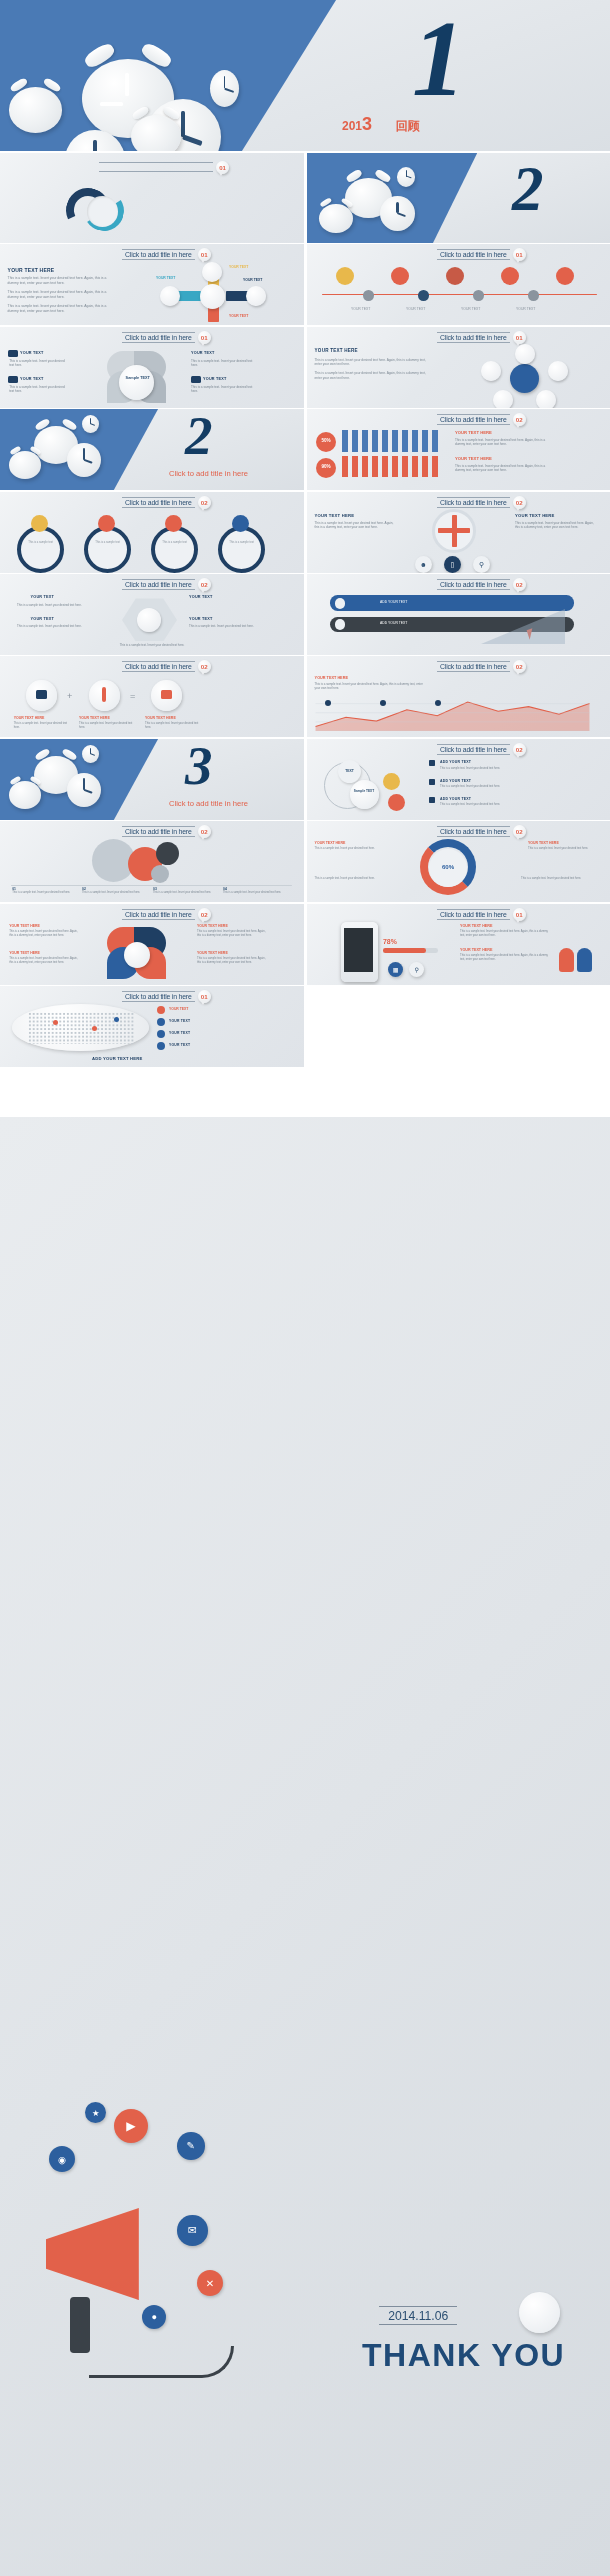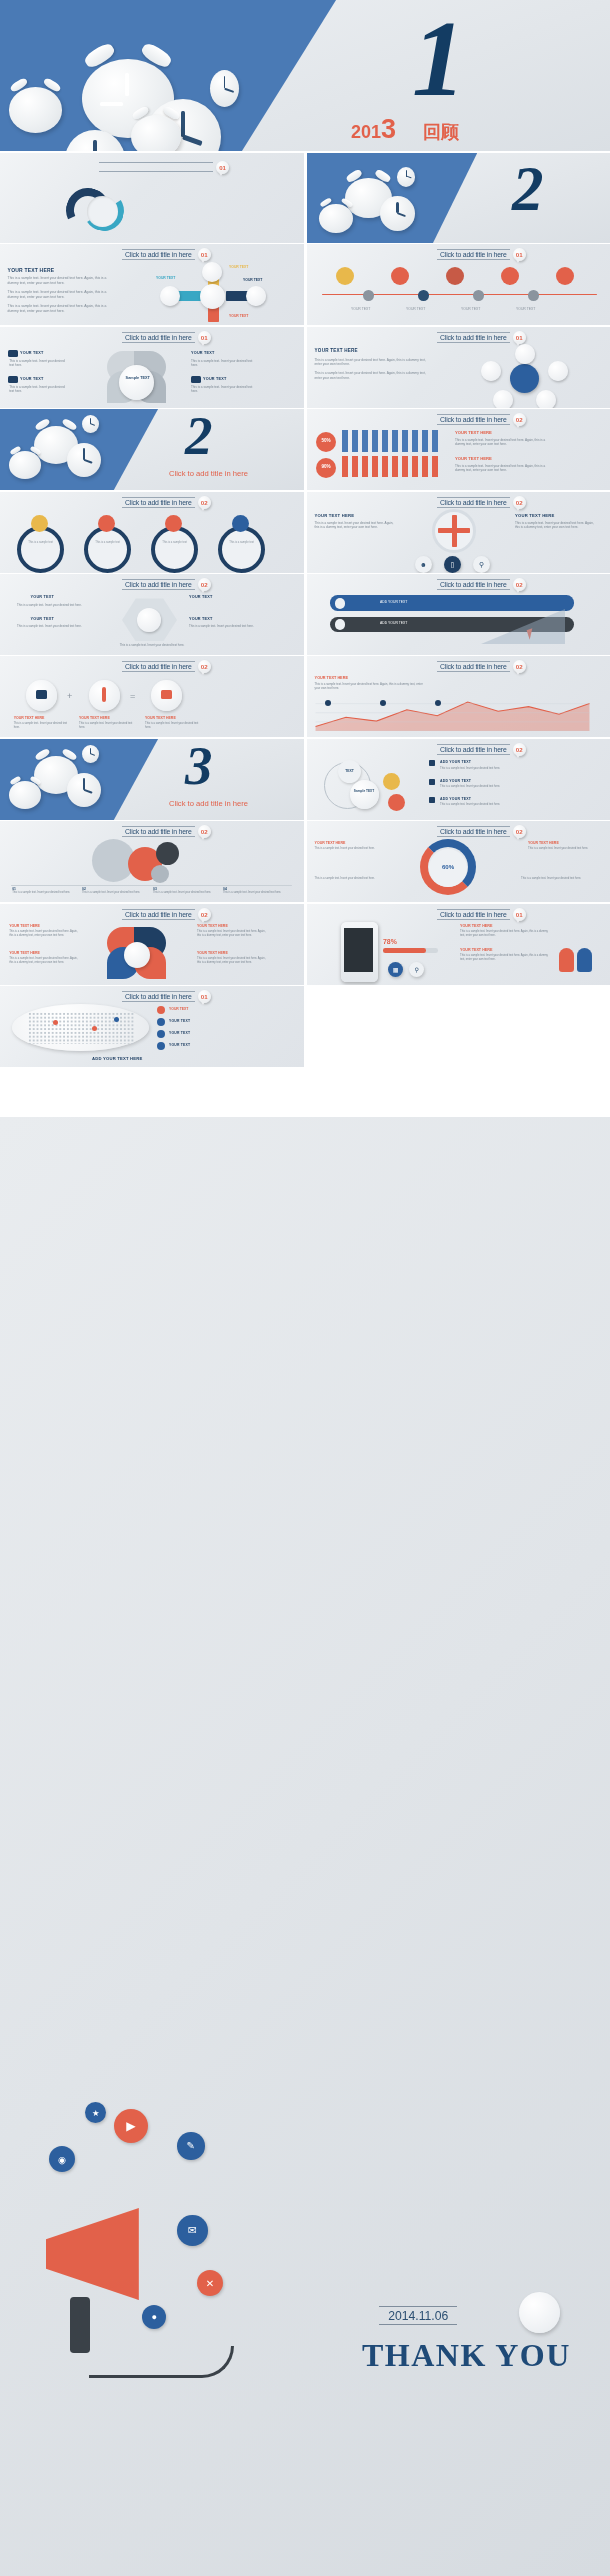--- a/index.html
+++ b/index.html
@@ -117,21 +117,21 @@
       <div class="body"></div>
     </div>
     <div class="alarm" style="left:131px;top:108px;width:50px;height:50px;">
       <div class="bell l"></div>
       <div class="bell r"></div>
       <div class="body"></div>
     </div>
 
     <div class="bignum" style="left:412px;top:17px;font-size:107px;">1</div>
 
-    <div class="yearline" style="left:342px;top:114px;font-size:18px;margin-left:9px;">
+    <div class="yearline" style="left:342px;top:114px;font-size:12px;">
       <span>201</span><span class="big">3</span>
       <span style="display:inline-block;width:17px"></span>
       <span>回顾</span>
     </div>
   </div>
 
   <div class="slide" style="left:0;top:153px;width:304px;height:90px;">
     <div class="hdr" style="left:99px;top:7.6px;">
       <div class="ttl" style="font-size:6.1px;color:transparent;border-color:#9aa7b4;width:114px;">Click to add title in here</div>
       <div class="badge" style="width:13px;height:13px;font-size:6.1px;">01</div>
@@ -555,17 +555,17 @@
     <div class="icon-circle" style="left:177px;top:1015px;width:27.5px;height:27.5px;background:#2c5f9e;font-size:10px;">✎</div>
     <div class="icon-circle" style="left:49px;top:1029px;width:26px;height:26px;background:#2c5f9e;font-size:9.2px;">◉</div>
     <div class="icon-circle" style="left:177px;top:1098px;width:30.5px;height:30.5px;background:#2c5f9e;font-size:10.7px;">✉</div>
     <div class="icon-circle" style="left:197px;top:1153px;width:26px;height:26px;background:#e2614a;font-size:10px;">✕</div>
     <div class="icon-circle" style="left:142px;top:1188px;width:24.4px;height:24.4px;background:#2c5f9e;font-size:9.2px;">●</div>
     <div class="icon-circle" style="left:85px;top:985px;width:21.4px;height:21.4px;background:#2c5f9e;font-size:8.4px;">★</div>
 
     <div class="date" style="left:379px;top:1189px;font-size:12.2px;">2014.11.06</div>
     <div style="position:absolute;left:519px;top:1175px;width:41px;height:41px;border-radius:50%;
                 background:radial-gradient(circle at 35% 30%,#fff,#e6eaee);box-shadow:0.8px 2.3px 3.8px rgba(0,0,0,.18);"></div>
-    <div class="big" style="left:362px;top:1220px;font-size:32px;font-family:Liberation Serif, serif;">THANK YOU</div>
+    <div class="big" style="left:362px;top:1220px;font-size:32px;">THANK YOU</div>
   </div>
 
 </div>
 
 
 </body></html>

